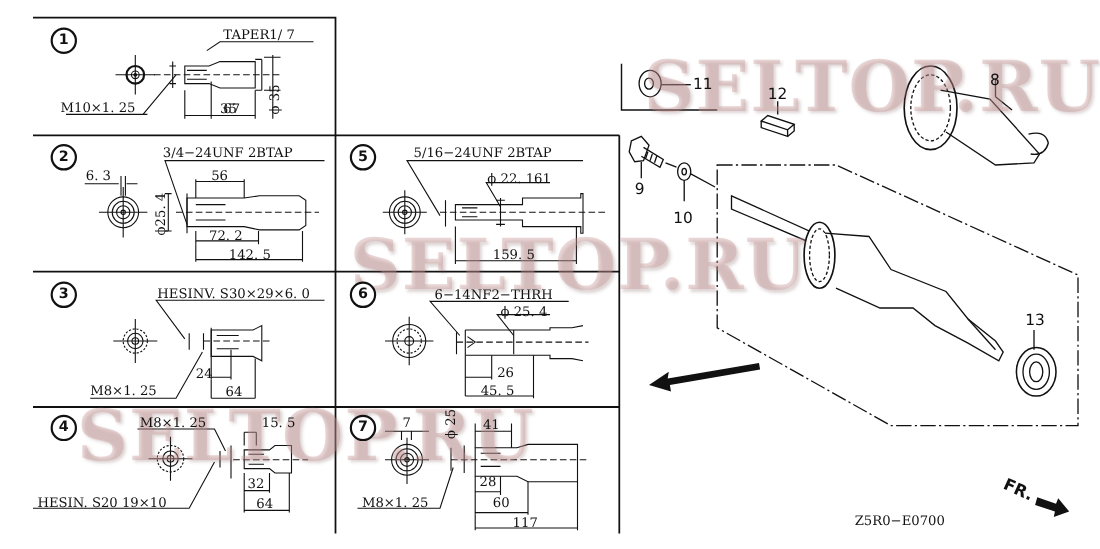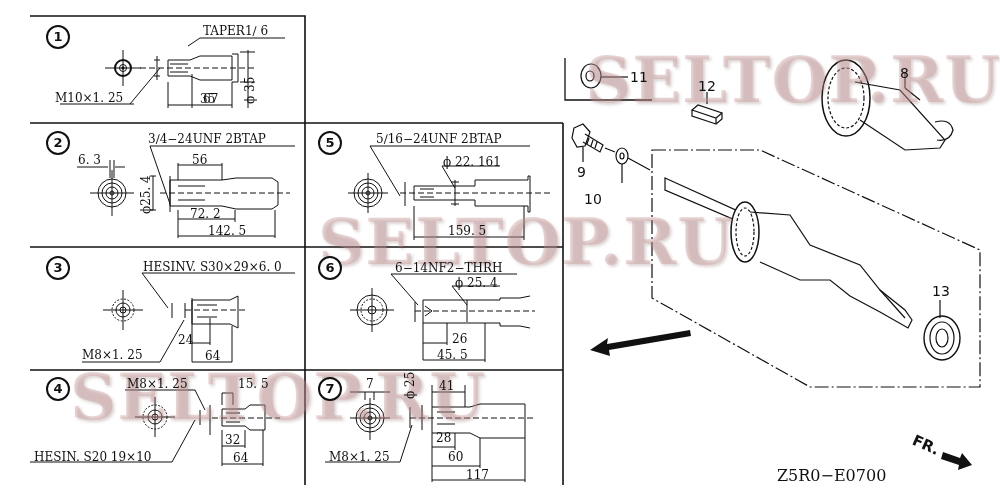--- a/index.html
+++ b/index.html
@@ -3,21 +3,21 @@
 <meta charset="utf-8">
 <style>
   html,body{margin:0;padding:0;background:#ffffff;}
   body{width:1000px;height:499px;position:relative;overflow:hidden;font-family:"DejaVu Serif",serif;color:#111;}
   svg{position:absolute;left:0;top:0;}
   .t{position:absolute;white-space:nowrap;font-family:"DejaVu Serif",serif;font-size:12px;color:#111;line-height:1;}
   .num{position:absolute;width:20px;height:20px;border:2px solid #111;border-radius:50%;font-family:"DejaVu Sans",sans-serif;font-weight:bold;font-size:13px;text-align:center;line-height:20px;background:#fff;}
   .callout{position:absolute;font-family:"DejaVu Sans",sans-serif;font-size:14px;color:#111;line-height:1;}
   .wm{position:absolute;font-family:"DejaVu Serif",serif;font-weight:bold;color:rgba(200,150,150,0.38);letter-spacing:1px;line-height:1;text-shadow:2px 2px 3px rgba(120,80,80,0.25);}
   .fr{position:absolute;font-family:"DejaVu Sans",sans-serif;font-weight:900;font-size:15px;transform:rotate(24deg);}
-  .code{position:absolute;font-family:"DejaVu Serif",serif;font-size:16px;}
+  .code{position:absolute;font-family:"DejaVu Serif",serif;font-size:12px;}
 </style>
 </head>
 <body>
 
 <svg width="1000" height="499" viewBox="0 0 1000 499">
   <g stroke="#111" fill="none" stroke-width="1.6">
 
     <path d="M30 16 H305 V485"></path>
     <path d="M30 123 H563"></path>
     <path d="M30 247 H563"></path>
@@ -188,21 +188,21 @@
 <div class="wm" style="left:70px;top:365px;font-size:64px;">SELTOP.RU</div>
 
 <div class="num" style="left:46px;top:25px;">1</div>
 <div class="num" style="left:46px;top:131px;">2</div>
 <div class="num" style="left:46px;top:256px;">3</div>
 <div class="num" style="left:46px;top:377px;">4</div>
 <div class="num" style="left:318px;top:131px;">5</div>
 <div class="num" style="left:318px;top:256px;">6</div>
 <div class="num" style="left:318px;top:377px;">7</div>
 
-<div class="t" style="left:203px;top:25px;">TAPER1∕ 6</div>
+<div class="t" style="left:203px;top:25px;">TAPER1∕ 7</div>
 <div class="t" style="left:55px;top:92px;">M10×1. 25</div>
 <div class="t" style="left:172px;top:93px;margin-left:28px;">35</div>
 <div class="t" style="left:203px;top:93px;">67</div>
 <div class="t" style="left:244px;top:104px;transform:rotate(-90deg);transform-origin:left top;">ϕ 35</div>
 
 <div class="t" style="left:148px;top:133px;">3∕4−24UNF 2BTAP</div>
 <div class="t" style="left:78px;top:154px;">6. 3</div>
 <div class="t" style="left:192px;top:154px;text-align:right;">56</div>
 <div class="t" style="left:140px;top:214px;transform:rotate(-90deg);transform-origin:left top;">ϕ25. 4</div>
 <div class="t" style="left:190px;top:208px;">72. 2</div>
@@ -231,19 +231,19 @@
 <div class="t" style="left:366px;top:378px;">7</div>
 <div class="t" style="left:404px;top:399px;transform:rotate(-90deg);transform-origin:left top;">ϕ 25</div>
 <div class="t" style="left:439px;top:380px;">41</div>
 <div class="t" style="left:436px;top:432px;">28</div>
 <div class="t" style="left:448px;top:451px;">60</div>
 <div class="t" style="left:466px;top:469px;text-align:right;">117</div>
 <div class="t" style="left:329px;top:451px;">M8×1. 25</div>
 
 <div class="callout" style="left:900px;top:66px;">8</div>
 <div class="callout" style="left:577px;top:165px;">9</div>
-<div class="callout" style="left:584px;top:192px;">10</div>
+<div class="callout" style="left:612px;top:192px;">10</div>
 <div class="callout" style="left:630px;top:70px;">11</div>
 <div class="callout" style="left:698px;top:79px;">12</div>
 <div class="callout" style="left:932px;top:284px;">13</div>
 
 <div class="code" style="left:777px;top:466px;">Z5R0−E0700</div>
 <div class="fr" style="left:912px;top:436px;">FR.</div>
 
 </body></html>

